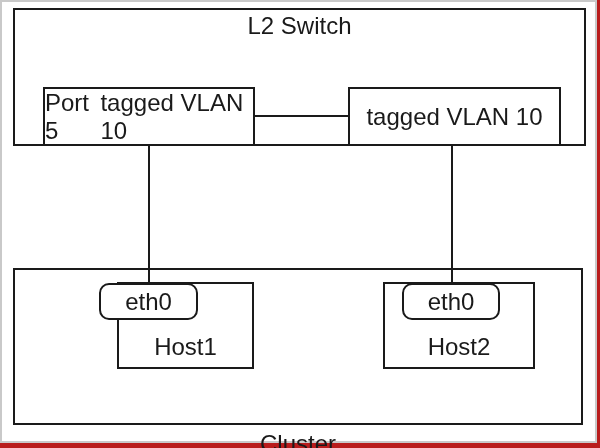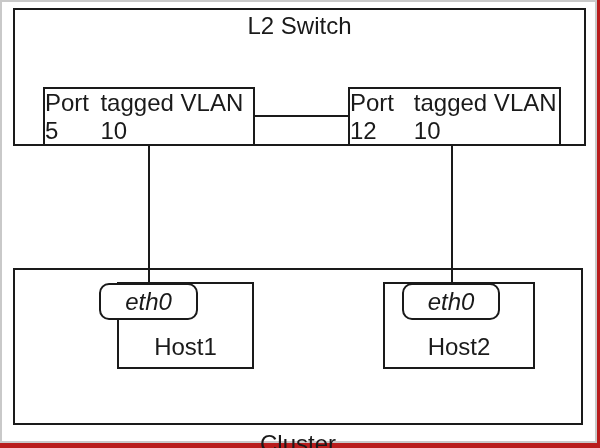--- a/index.html
+++ b/index.html
@@ -38,21 +38,20 @@
   .port-box.p1 { left: 43px;  width: 212px; }
   .port-box.p2 { left: 348px; }
   .host-box { top: 282px; width: 137px; height: 87px; }
   .host-box.h1 { left: 83px; margin-left: 34px;  }
   .host-box.h2 { left: 383px; width: 152px; }
   .eth-box {
     top: 283px; width: 99px; height: 37px;
     border-radius: 10px;
     display: flex; align-items: center; justify-content: center;
     font-size: 24px;
-    font-style: italic;
   }
   .eth-box.e1 { left: 99px;  }
   .eth-box.e2 { left: 402px; width: 98px; }
   .switch-title {
     position: absolute;
     left: 0; top: 2px; width: 100%;
     text-align: center;
     font-size: 24px; line-height: 28px;
   }
   .cluster-title {
@@ -91,21 +90,20 @@
   <div class="line link-hline"></div>
   <div class="line vline v1"></div>
   <div class="line vline v2"></div>
 
   <div class="box port-box p1">
     <div>Port 5</div>
     <div>tagged VLAN 10</div>
   </div>
 
   <div class="box port-box p2">
-    <div>Port 12</div>
     <div>tagged VLAN 10</div>
   </div>
 
   <div class="box host-box h1">
     <div class="host-title">Host1</div>
   </div>
   <div class="box eth-box e1">
     <div>eth0</div>
   </div>
 

